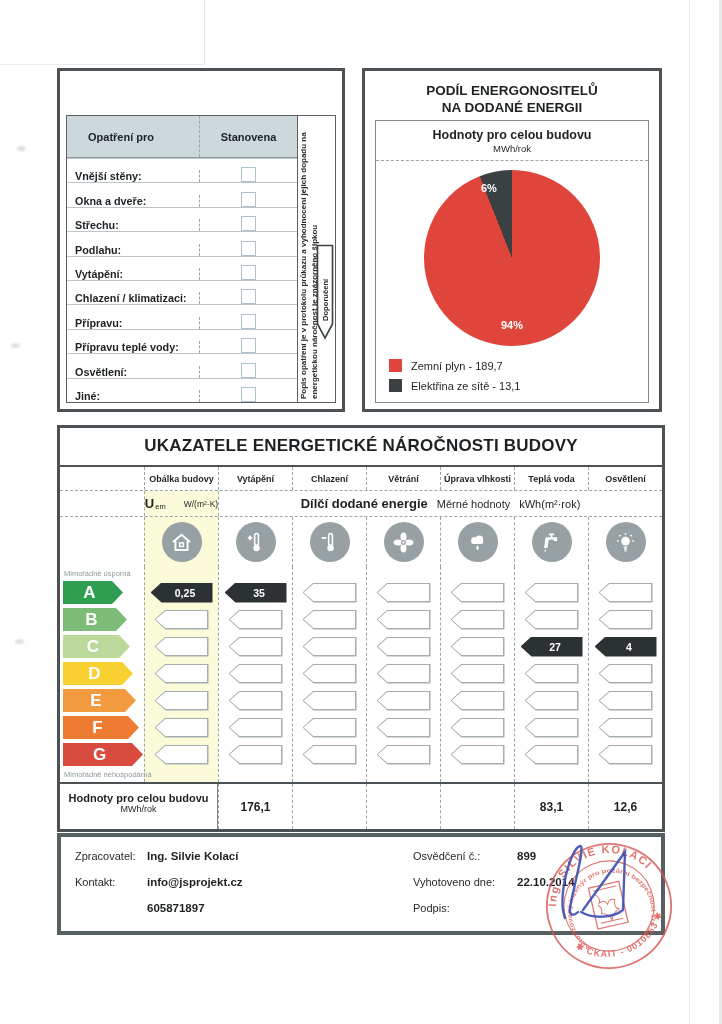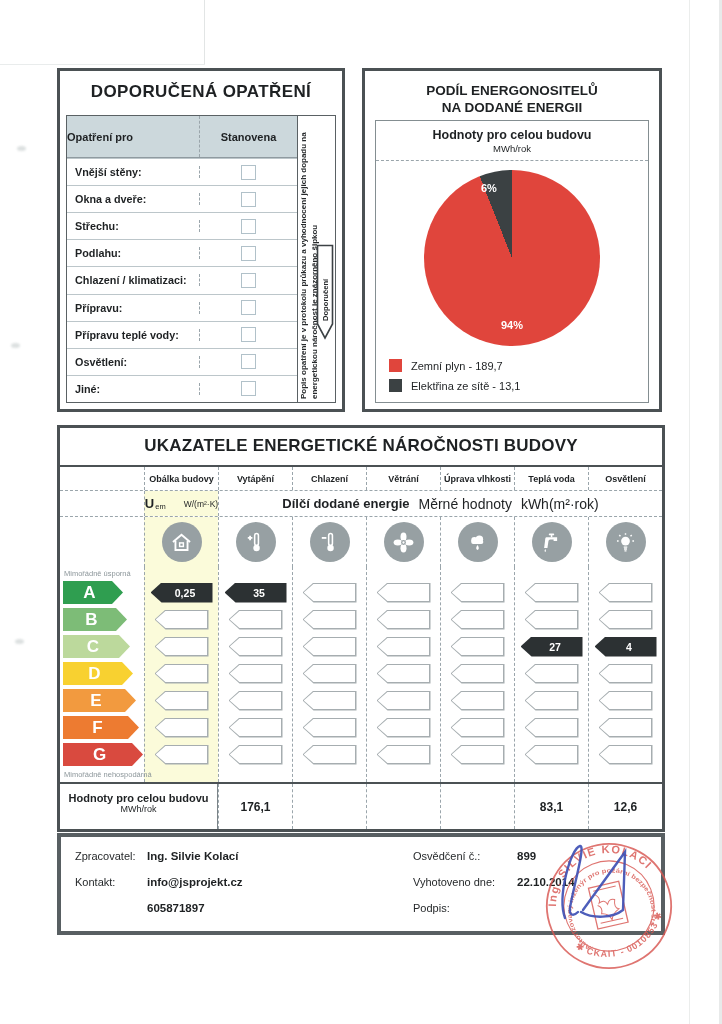--- a/index.html
+++ b/index.html
@@ -19,25 +19,25 @@
   #measures-box{left:57px;top:68px;width:288px;height:344px}
   #pie-box{left:362px;top:68px;width:300px;height:344px}
   #ind-box{left:57px;top:425px;width:608px;height:407px}
   #footer-box{left:57px;top:833px;width:608px;height:102px;border-width:4px;border-color:#585f62}
 
   
   #measures-title{text-align:center;font-weight:bold;font-size:17px;letter-spacing:.4px;padding:11px 0 0}
   #m-table{position:absolute;left:6px;right:6px;top:44px;bottom:6px;border:1.5px solid #5a6164;display:flex}
   #m-main{flex:1;display:flex;flex-direction:column;min-width:0}
   #m-header{height:42px;background:#ccd8dc;display:flex;align-items:center;border-bottom:1px solid #8f9aa0}
-  .mh1{width:133px;padding-left:0;font-weight:bold;font-size:11px;border-right:1px dashed #9aa5ab;
+  .mh1{width:133px;padding-left:21px;font-weight:bold;font-size:11px;border-right:1px dashed #9aa5ab;
        height:100%;display:flex;align-items:center}
   .mh2{flex:1;text-align:center;font-weight:bold;font-size:11px}
   #m-rows{flex:1;display:flex;flex-direction:column}
-  .m-row{flex:1;display:flex;align-items:center;border-top:1px solid #bcc6ca}
+  .m-row{flex:1;display:flex;align-items:flex-end;border-top:1px solid #bcc6ca}
   .m-label{width:133px;padding-left:8px;font-weight:bold;font-size:10.8px;border-right:1px dashed #9aa5ab;
            display:flex;align-items:center}
   .m-cbcell{flex:1;display:flex;align-items:center;justify-content:center}
   .checkbox{width:15px;height:15px;border:1.5px solid #b1c1c9;background:#fff;display:inline-block}
   #m-side{width:38px;border-left:1.5px solid #5a6164;position:relative;background:#fff}
   #m-note{position:absolute;left:0;top:3px;bottom:3px;width:23px;writing-mode:vertical-rl;
           transform:rotate(180deg);font-size:8px;font-weight:bold;line-height:11px;color:#26292b}
   #m-arrowbox{position:absolute;right:1px;top:128px}
   #m-arrowbox text{font-size:7.6px;font-weight:bold;fill:#26292b}
 
@@ -64,21 +64,21 @@
   .c-col{width:74px;flex:0 0 74px;border-left:1px dashed #9aa5ab}
   #ind-head{height:24px;display:flex;border-bottom:1px dashed #9aa5ab}
   .col-head{font-weight:bold;font-size:9px;display:flex;align-items:center;justify-content:center;text-align:center}
   #ind-units{height:26px;display:flex;border-bottom:1px dashed #9aa5ab;align-items:stretch}
   .uem-cell{display:flex;align-items:center;justify-content:center;gap:3px}
   .u-sym{font-weight:bold;font-size:13px}
   .u-sub{font-weight:normal;font-size:7.5px;margin:5px 15px 0 -2px}
   .u-unit{font-size:8.5px}
   .units-span{flex:1;border-left:1px dashed #9aa5ab;display:flex;align-items:center;justify-content:center;gap:9px}
   .du-bold{font-weight:bold;font-size:13px}
-  .du-norm{font-size:14px}
+  .du-norm{font-size:11px}
   #ind-icons{height:50px;display:flex}
   .icon-cell{display:flex;align-items:center;justify-content:center}
   .icon-circle{width:40px;height:40px;border-radius:50%;background:#97a0a3;display:flex;
                align-items:center;justify-content:center}
   #scale-area{flex:1;display:flex}
   #scale-label-col{position:relative;display:flex;flex-direction:column;padding-top:12px}
   .scale-cap{position:absolute;font-size:7.5px;color:#8d979b;left:4px;white-space:nowrap}
   .cap-top{top:2px}
   .cap-bottom{bottom:3px}
   .g-slot{height:27px;display:flex;align-items:center}
@@ -119,21 +119,20 @@
 
 <div class="artifact" id="fold-v"></div>
 <div class="artifact" id="fold-h"></div>
 <div class="artifact" id="fold-r"></div>
 <div class="artifact" id="edge-r"></div>
 <div class="artifact smudge" style="left:17px;top:146px"></div>
 <div class="artifact smudge" style="left:11px;top:343px"></div>
 <div class="artifact smudge" style="left:15px;top:639px"></div>
 
 <div class="box" id="measures-box">
-  <div id="measures-title">DOPORUČENÁ OPATŘENÍ</div>
   <div id="m-table">
     <div id="m-main">
       <div id="m-header">
         <div class="mh1">Opatření pro</div>
         <div class="mh2">Stanovena</div>
       </div>
       <div id="m-rows">
           <div class="m-row">
             <div class="m-label">Vnější stěny:</div>
             <div class="m-cbcell">
@@ -147,20 +146,26 @@
             </div>
           </div>
           <div class="m-row">
             <div class="m-label">Střechu:</div>
             <div class="m-cbcell">
               <span class="checkbox"></span>
             </div>
           </div>
           <div class="m-row">
             <div class="m-label">Podlahu:</div>
+            <div class="m-cbcell">
+              <span class="checkbox"></span>
+            </div>
+          </div>
+          <div class="m-row">
+            <div class="m-label">Vytápění:</div>
             <div class="m-cbcell">
               <span class="checkbox"></span>
             </div>
           </div>
           <div class="m-row">
             <div class="m-label">Chlazení / klimatizaci:</div>
             <div class="m-cbcell">
               <span class="checkbox"></span>
             </div>
           </div>

